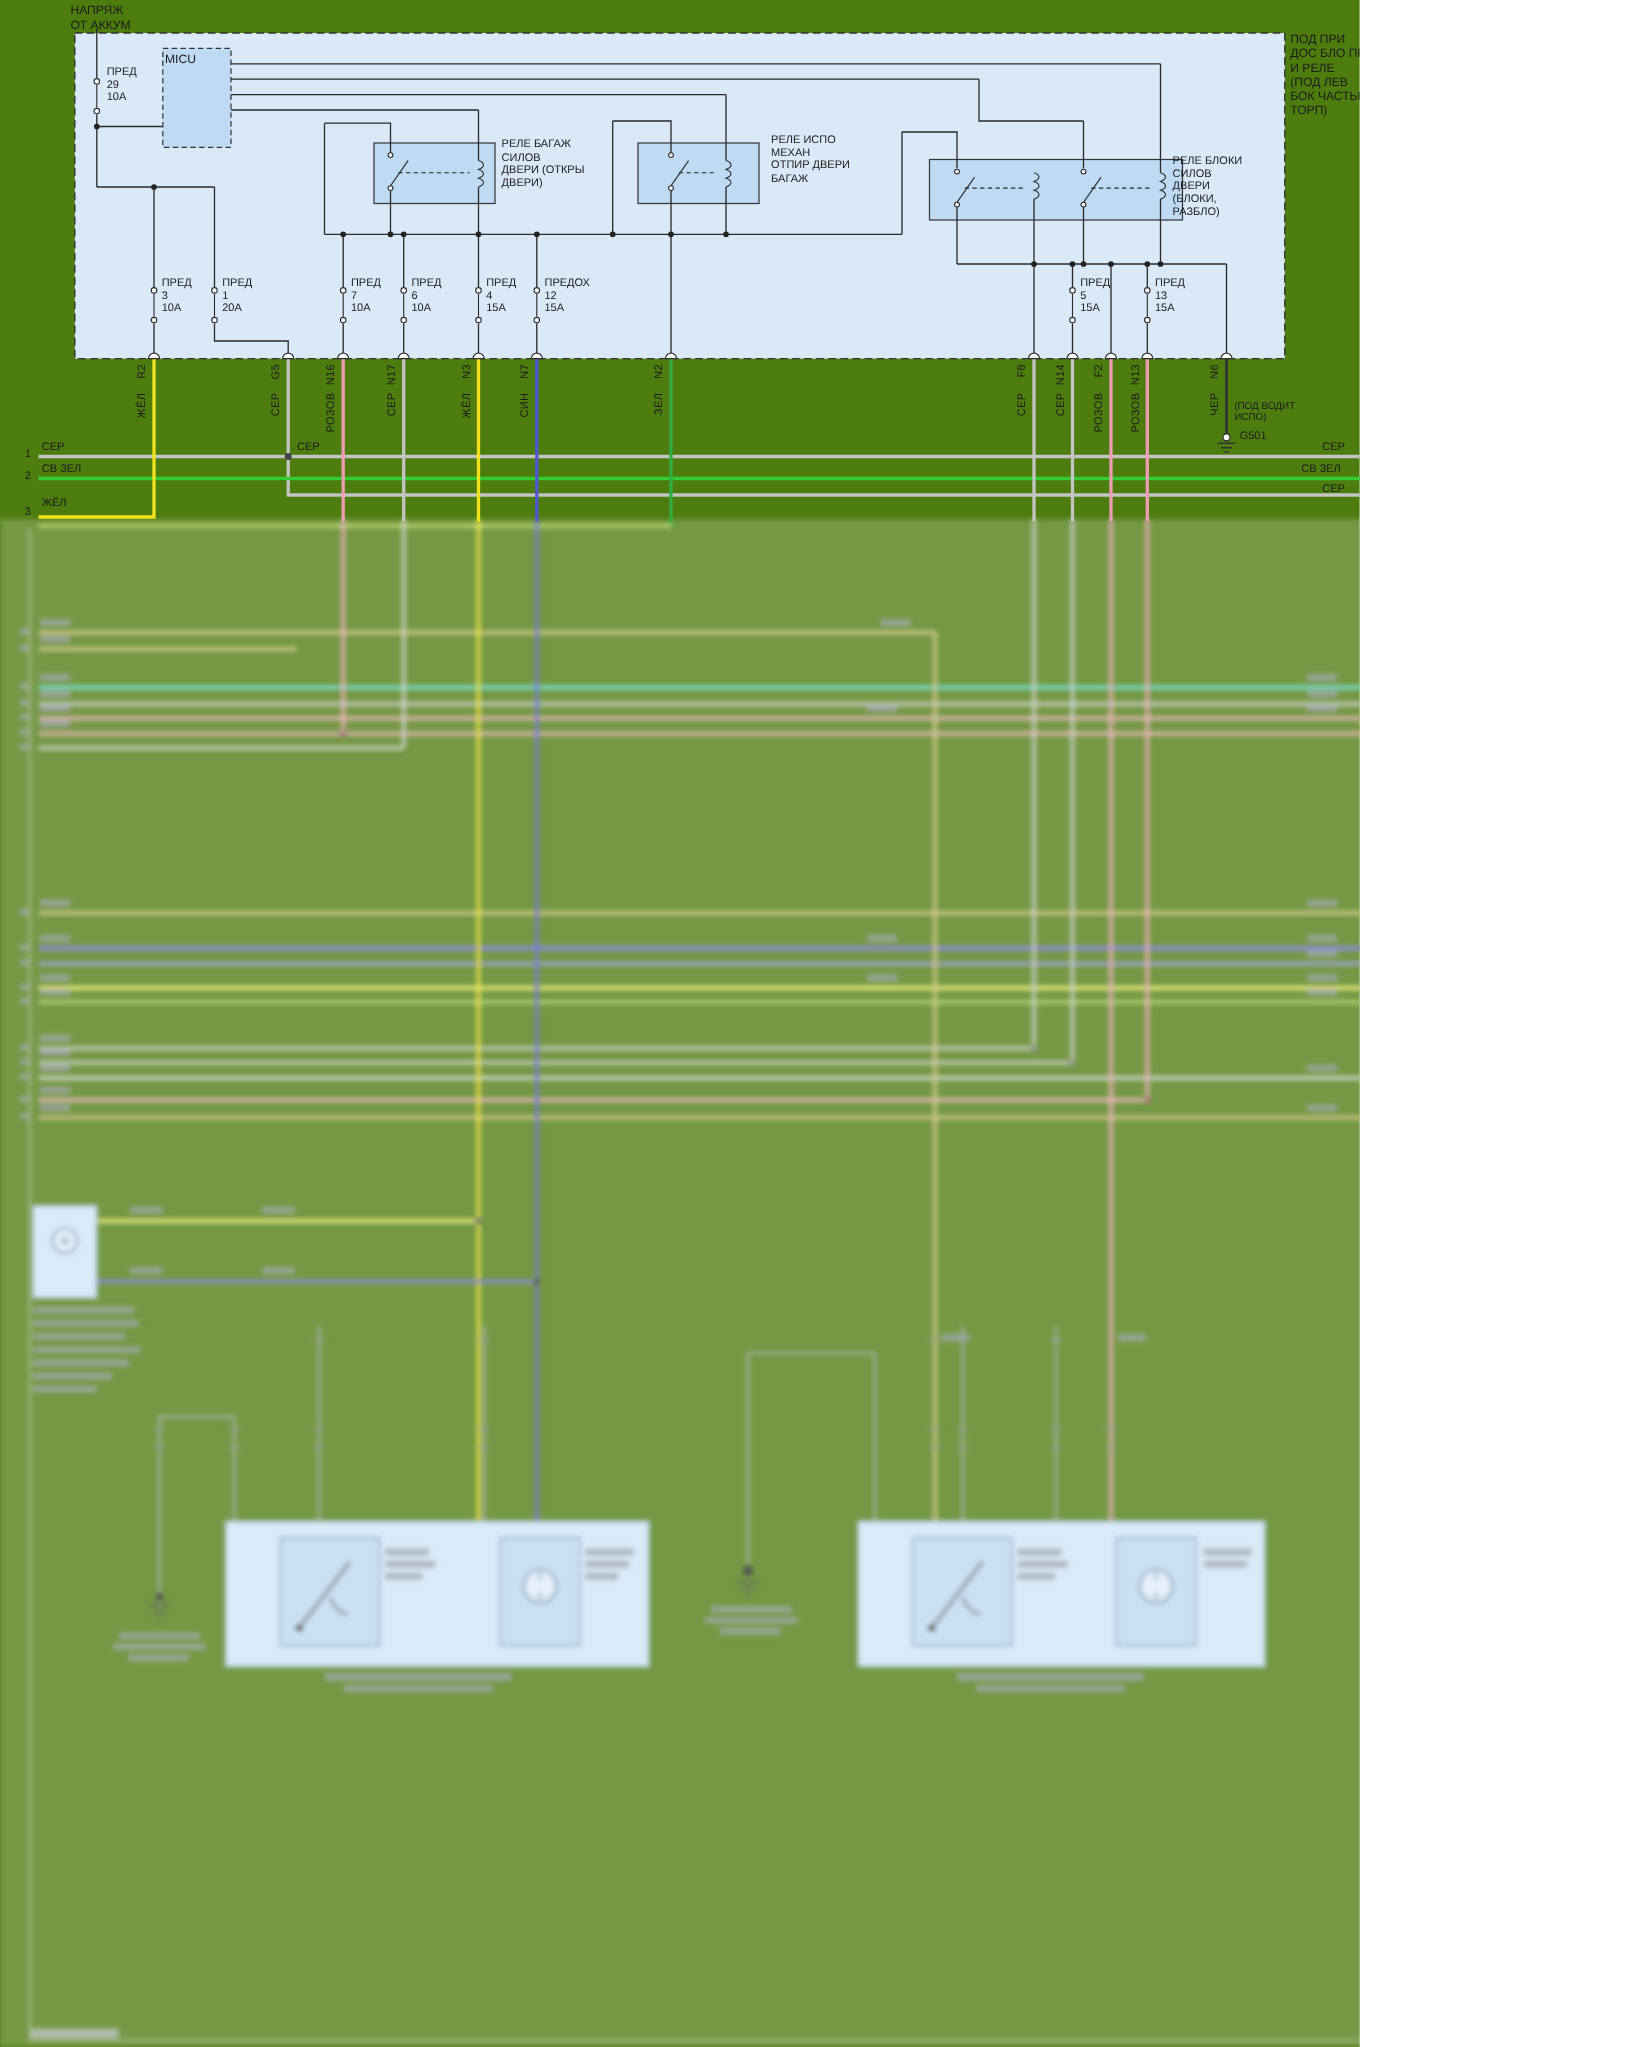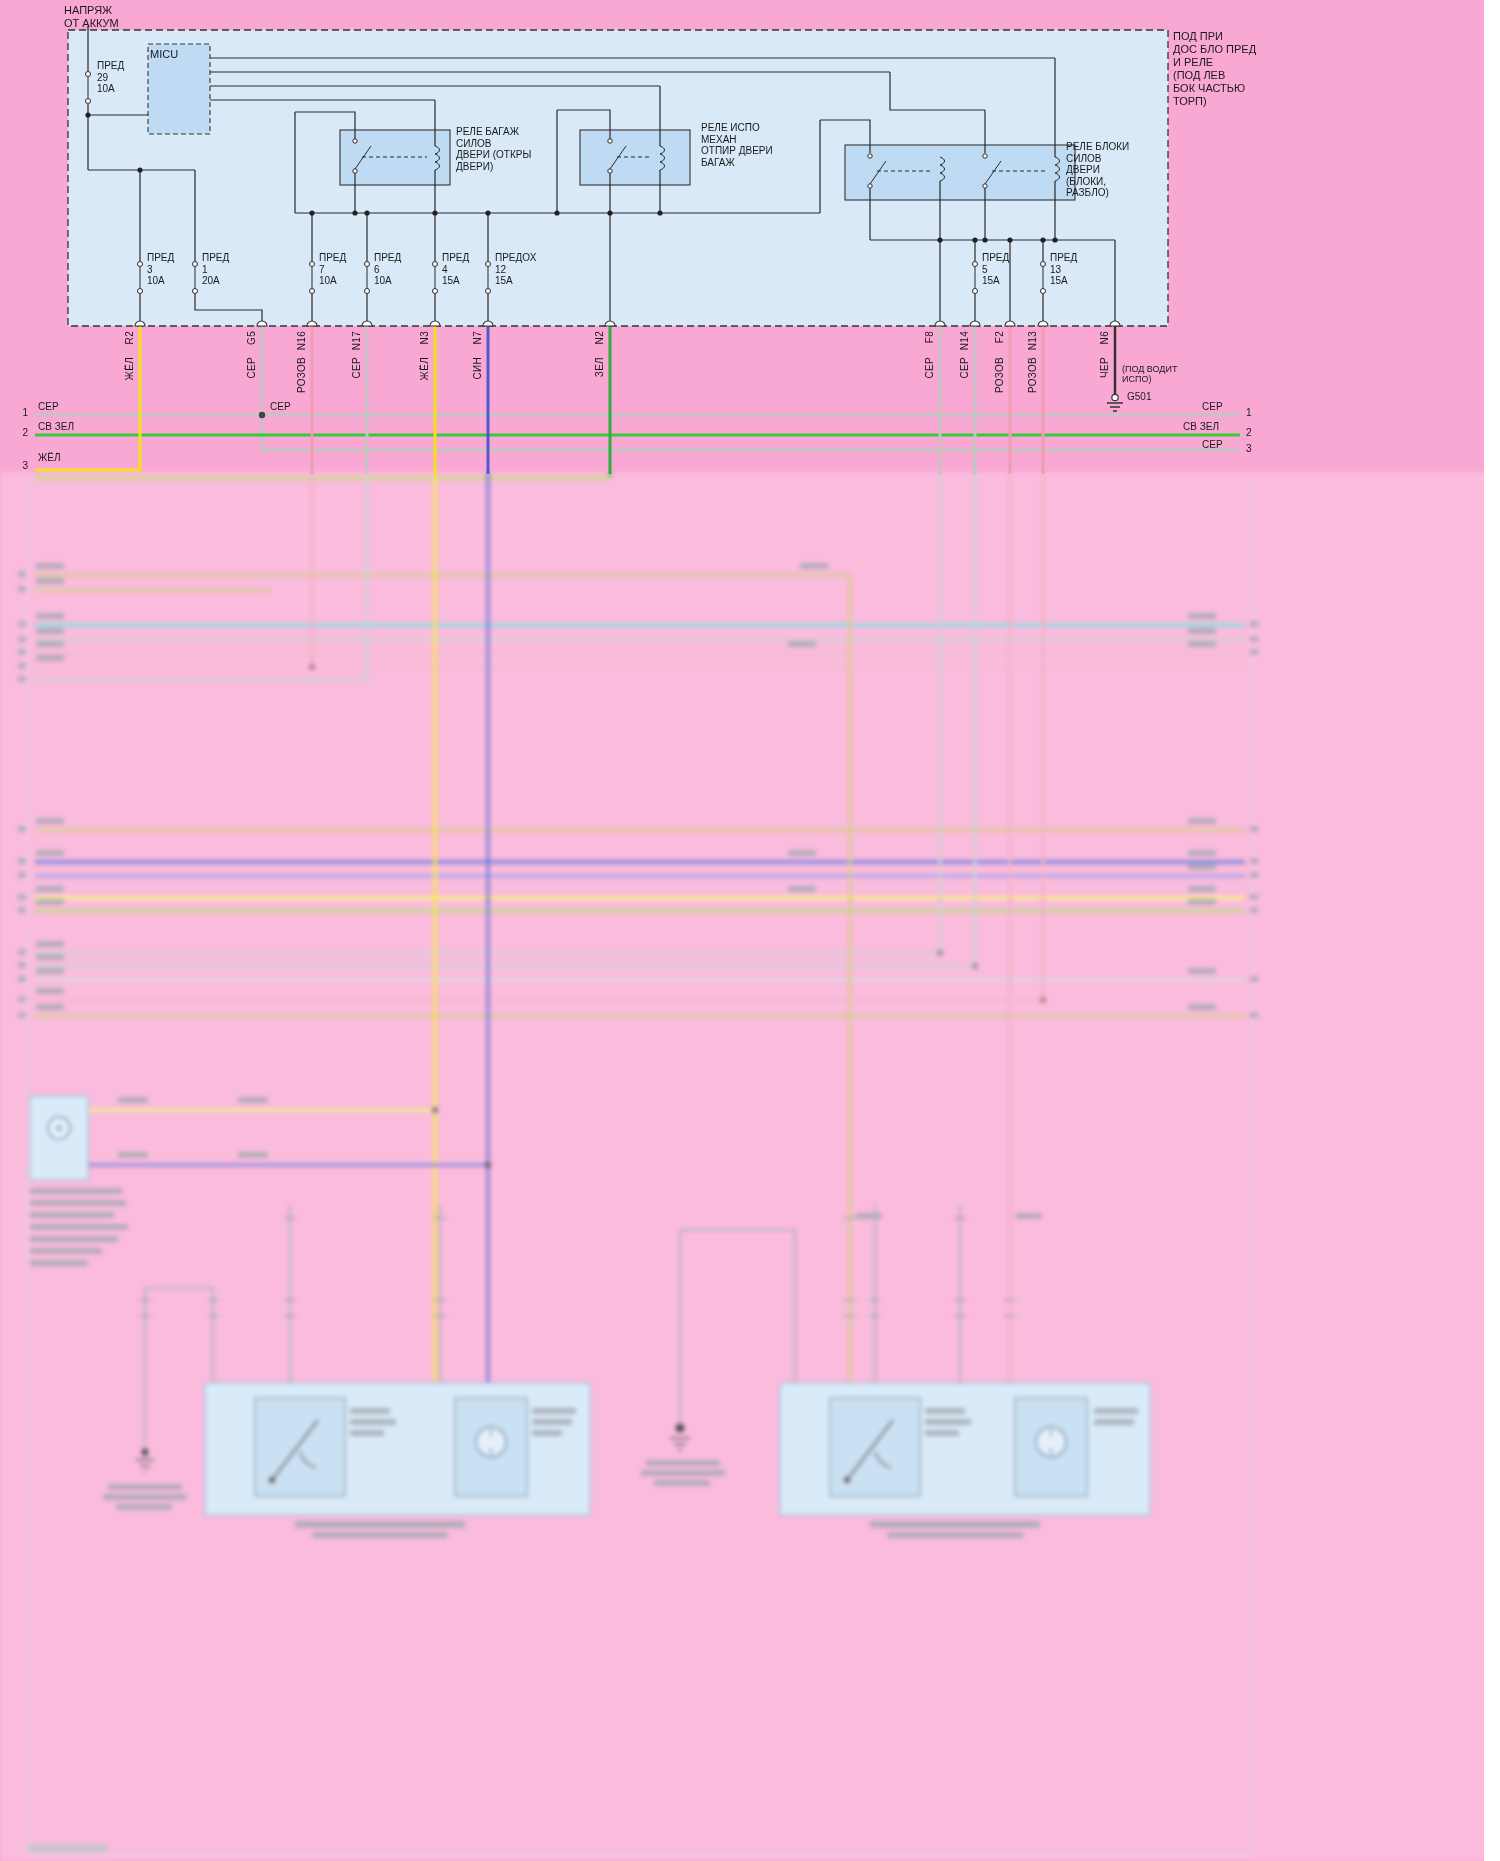--- a/index.html
+++ b/index.html
@@ -1,17 +1,17 @@
 <!DOCTYPE html>
 <html><head>
 <meta charset="utf-8">
 <style>
   *{margin:0;padding:0;box-sizing:border-box}
   body{background:#fff;font-family:"Liberation Sans","DejaVu Sans",sans-serif}
-  .canvas{position:relative;width:1484px;height:1861px;background:#f9a8d4;overflow:hidden}
+  .canvas{position:relative;width:1236px;height:1861px;background:#4d7c0f;overflow:hidden}
   svg.layer{position:absolute;left:0;top:0}
   .blur-layer{position:absolute;left:0;top:0;width:1500px;height:1861px;filter:blur(2.3px)}
   .lbl{position:absolute;font-size:10px;line-height:11.5px;color:#1a1a1a;white-space:pre}
   .s11{font-size:11px;line-height:13px}
   .s9{font-size:9px;line-height:10px}
   .vlbl{position:absolute;writing-mode:vertical-rl;transform:rotate(180deg);font-size:10px;color:#1a1a1a;letter-spacing:.3px;white-space:pre}
   .num{width:16px}
   .ra{text-align:right}
 </style>
 </head>

